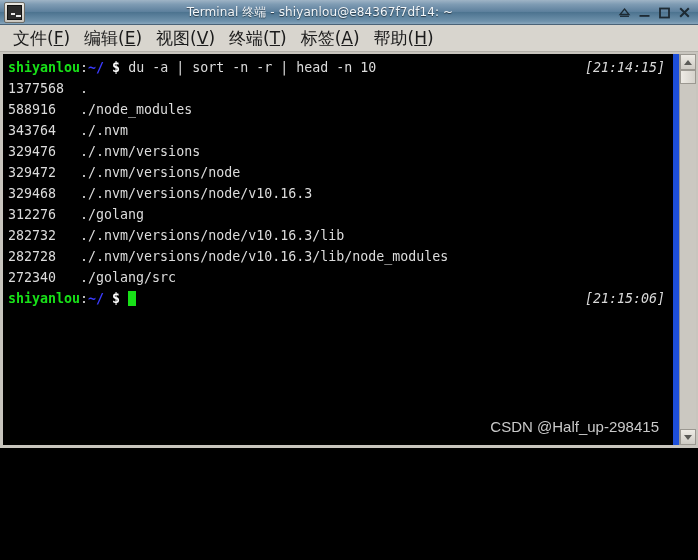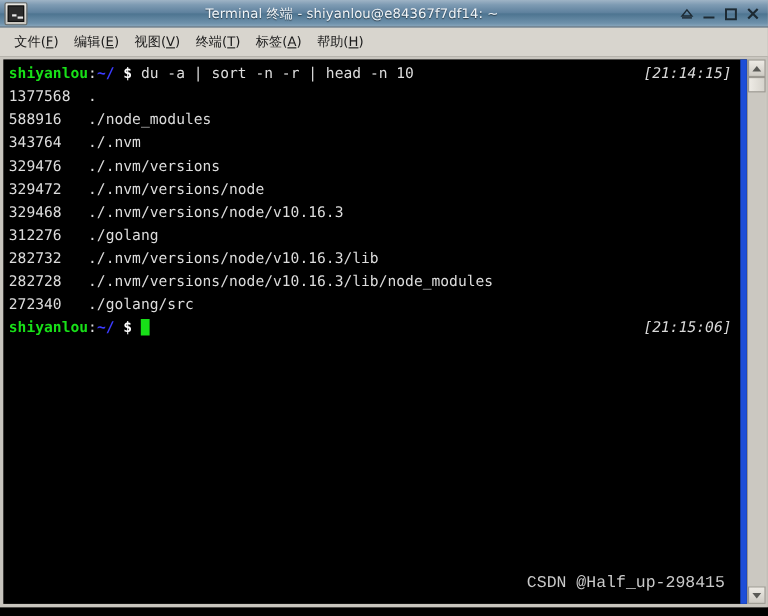--- a/index.html
+++ b/index.html
@@ -10,21 +10,21 @@
   body {
     width: 698px;
     height: 560px;
     overflow: hidden;
     font-family: "DejaVu Sans", sans-serif;
     -webkit-font-smoothing: none;
   }
 
   .window {
     width: 698px;
-    height: 552px;
+    height: 448px;
     position: relative;
     background: #d6d3cc;
     box-sizing: border-box;
     display: flex;
     flex-direction: column;
   }
 
   
   .titlebar {
     height: 25px;
@@ -104,21 +104,21 @@
     height: 27px;
     flex: 0 0 27px;
     background: #d8d5ce;
     border-bottom: 1px solid #b3b0a9;
     display: flex;
     align-items: center;
     padding-left: 6px;
     box-sizing: border-box;
   }
   .menu-item {
-    font-size: 12px;
+    font-size: 17px;
     color: #1b1b1b;
     padding: 3px 7px;
     white-space: nowrap;
     cursor: default;
   }
   .menu-item .mn {
     text-decoration: underline;
   }
 
   
@@ -168,21 +168,21 @@
     display: inline-block;
     width: 8px;
     height: 15px;
     background: #18e018;
     vertical-align: -3px;
   }
   .watermark {
     position: absolute;
     right: 14px;
     bottom: 10px;
-    font-family: Liberation Mono, monospace;
+    font-family: Liberation Sans, sans-serif;
     font-size: 15px;
     color: #c9c9c9;
     white-space: nowrap;
   }
 
   
   .scrollbar {
     flex: 0 0 17px;
     width: 17px;
     background: #d4d1ca;

